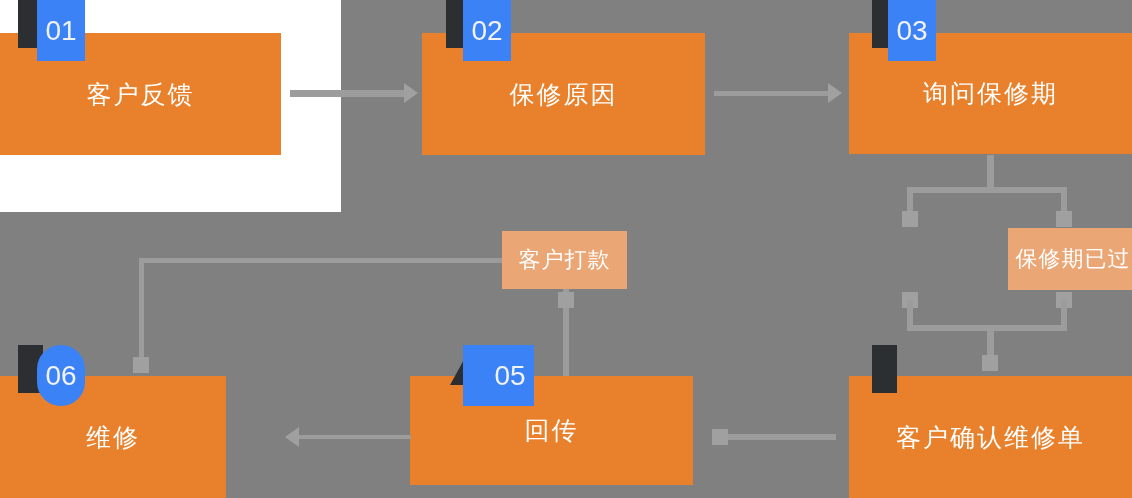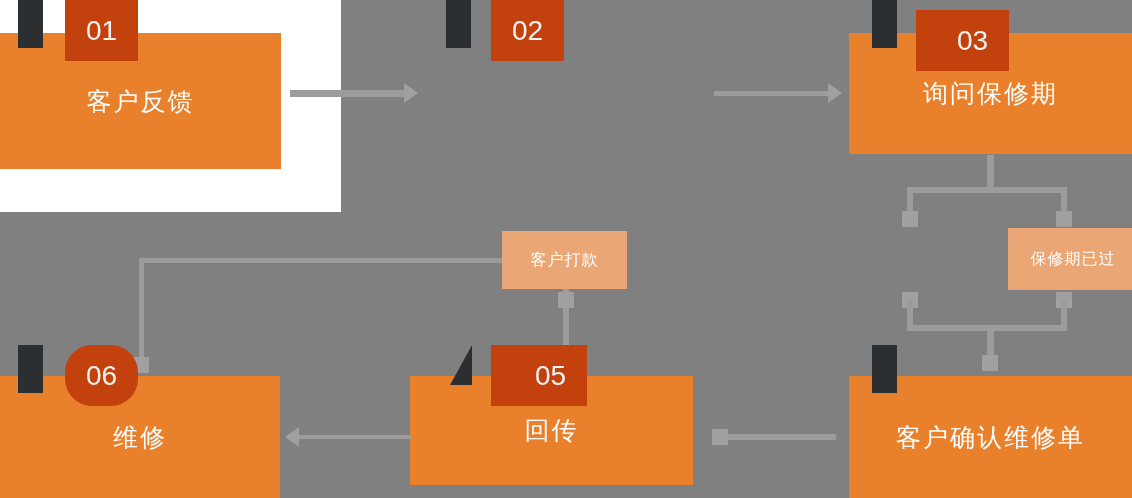--- a/index.html
+++ b/index.html
@@ -32,28 +32,27 @@
     color:#ffffff;
     font-size:25px;
     letter-spacing:2px;
     white-space:nowrap;
     font-weight:normal;
   }
 
   
   .badge{
     position:absolute;
-    width:73px;
+    width:48px;
     height:63px;
-    background:#c2410c;
+    background:#3b82f6;
     display:flex;
     align-items:center;
     justify-content:center;
     z-index:6;
-    margin-left:28px;
   }
   .badge-num{
     color:#f2f2f2;
     font-size:28px;
     line-height:1;
   }
   .badge-fold{
     position:absolute;
     width:25px;
     height:48px;
@@ -67,21 +66,21 @@
   
   .cond-box{
     position:absolute;
     background:#eaa675;
     display:flex;
     align-items:center;
     justify-content:center;
   }
   .cond-label{
     color:#ffffff;
-    font-size:16px;
+    font-size:22px;
     letter-spacing:1px;
     white-space:nowrap;
   }
 
   
   .conn{
     position:absolute;
     background:#9c9c9c;
   }
   .cap{
@@ -105,38 +104,41 @@
     border-right:14px solid #a0a0a0;
   }
 </style>
 </head>
 <body>
 
 <div id="canvas">
 
   <div class="white-panel" style="left:0;top:0;width:341px;height:212px;"></div>
 
-  <div class="step-box" style="left:0;top:33px;width:281px;height:136px;">
+  <div class="step-box" style="left:0;top:33px;width:281px;height:122px;">
     <span class="step-label">客户反馈</span>
   </div>
   <div class="badge-fold" style="left:18px;top:0;height:48px;"></div>
   <div class="badge" style="left:37px;top:0;height:61px;">
     <span class="badge-num">01</span>
   </div>
 
+  <div class="step-box" style="left:422px;top:33px;width:283px;height:122px;">
+    <span class="step-label">保修原因</span>
+  </div>
   <div class="badge-fold" style="left:446px;top:0;height:48px;"></div>
   <div class="badge" style="left:463px;top:0;height:61px;">
     <span class="badge-num">02</span>
   </div>
 
   <div class="step-box" style="left:849px;top:33px;width:283px;height:121px;">
     <span class="step-label">询问保修期</span>
   </div>
   <div class="badge-fold" style="left:872px;top:0;height:48px;"></div>
-  <div class="badge" style="left:888px;top:10px;height:61px;padding-left:20px;">
+  <div class="badge" style="left:888px;top:0;height:61px;">
     <span class="badge-num">03</span>
   </div>
 
   <div class="conn" style="left:290px;top:90px;width:120px;height:7px;"></div>
   <div class="arrow-right" style="left:404px;top:83px;"></div>
 
   <div class="conn" style="left:714px;top:91px;width:117px;height:5px;"></div>
   <div class="arrow-right" style="left:828px;top:83px;"></div>
 
   <div class="conn" style="left:987px;top:155px;width:7px;height:35px;"></div>
@@ -170,21 +172,21 @@
     <span class="step-label">回传</span>
   </div>
   <div class="badge-fold slant" style="left:450px;top:345px;width:22px;height:40px;"></div>
   <div class="badge" style="left:463px;top:345px;height:61px;padding-left:23px;">
     <span class="badge-num">05</span>
   </div>
 
   <div class="conn" style="left:299px;top:435px;width:112px;height:4px;"></div>
   <div class="arrow-left" style="left:285px;top:427px;"></div>
 
-  <div class="step-box" style="left:0;top:376px;width:280px;height:122px;">
+  <div class="step-box" style="left:0;top:376px;width:226px;height:122px;">
     <span class="step-label">维修</span>
   </div>
   <div class="badge-fold" style="left:18px;top:345px;height:48px;"></div>
   <div class="badge" style="left:37px;top:345px;height:61px;border-radius:27px;">
     <span class="badge-num">06</span>
   </div>
 
   <div class="cond-box" style="left:502px;top:231px;width:125px;height:58px;">
     <span class="cond-label">客户打款</span>
   </div>

